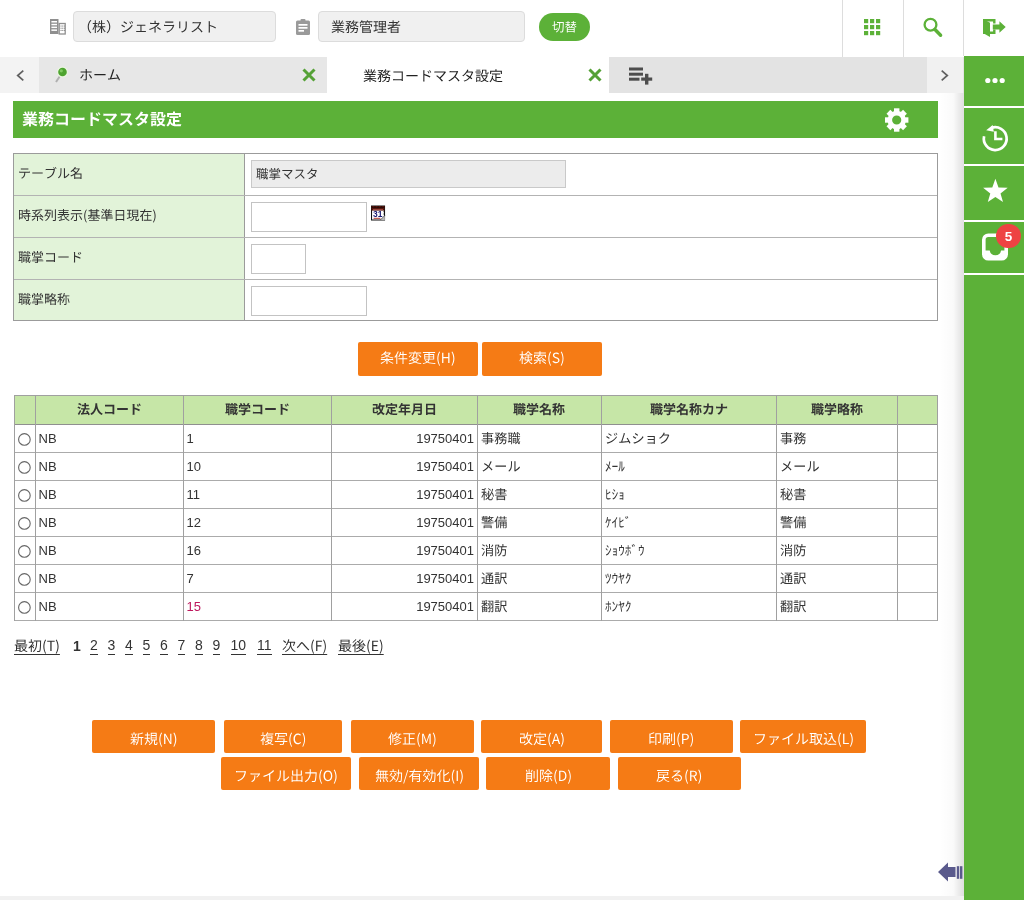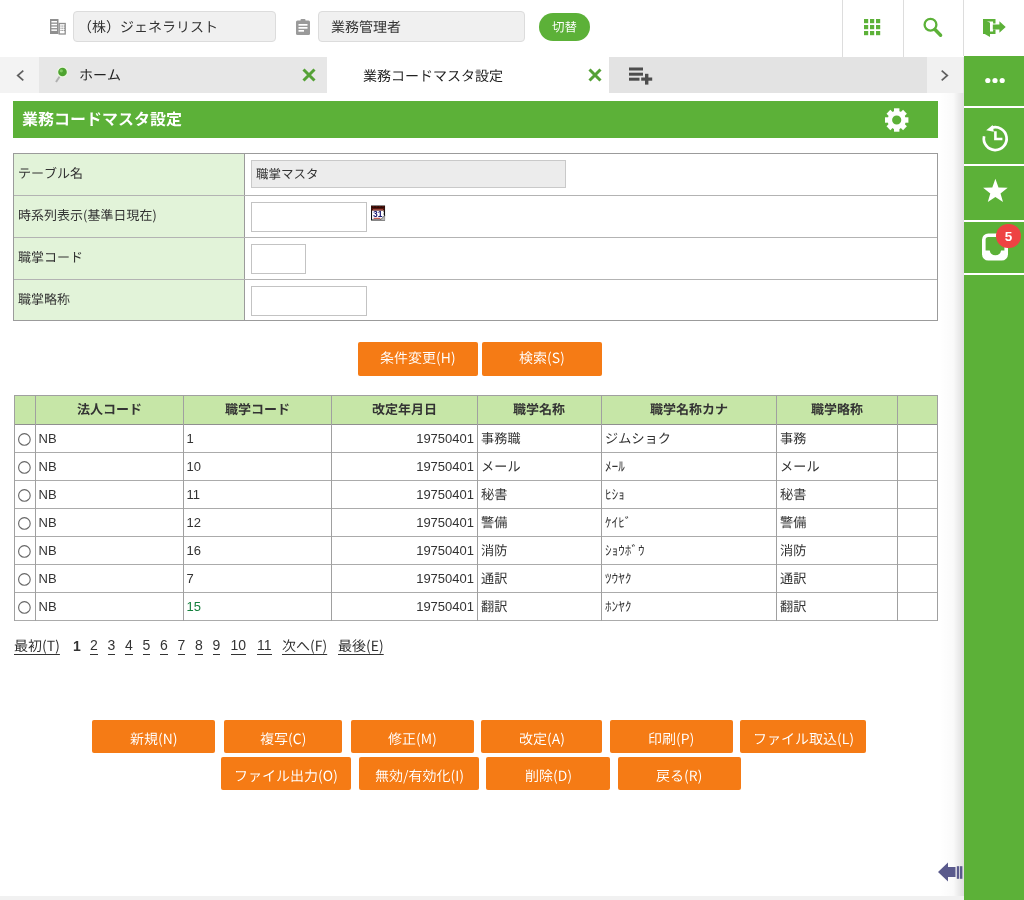--- a/index.html
+++ b/index.html
@@ -288,21 +288,21 @@
 <svg style="position:absolute;left:604.5px;top:570.1px;overflow:visible;" width="27" height="18">
     <path transform="translate(0 13.2)" d="M3.1 -9.6 2.3 -9.3C2.5 -8.6 2.9 -6.7 3 -6L3.7 -6.3C3.6 -7 3.3 -9 3.1 -9.6ZM5.1 -9.1C5 -7.2 4.7 -5.3 4.1 -3.9C3.4 -2.2 2.4 -1 1.4 -0.4L2 0.5C3 -0.2 4.1 -1.5 4.8 -3.3C5.4 -4.8 5.7 -6.3 5.9 -8C5.9 -8.2 6 -8.5 6 -8.7ZM1.2 -8.8 0.4 -8.4C0.6 -7.9 1 -5.8 1.1 -5L1.9 -5.4C1.8 -6.2 1.4 -8.1 1.2 -8.8Z M12.5 -7.8 12 -8.3C11.9 -8.3 11.7 -8.2 11.5 -8.2H10.3V-9.3C10.3 -9.6 10.3 -9.9 10.3 -10.3H9.4C9.5 -9.9 9.5 -9.6 9.5 -9.3V-8.2H8.1C7.9 -8.2 7.6 -8.3 7.4 -8.3C7.5 -8 7.5 -7.6 7.5 -7.3C7.5 -6.8 7.5 -5.5 7.5 -5C7.5 -4.8 7.5 -4.4 7.4 -4.2H8.3C8.3 -4.4 8.3 -4.7 8.3 -5C8.3 -5.4 8.3 -6.7 8.3 -7.2H11.5C11.5 -6.1 11.4 -4.6 11 -3.5C10.7 -2.2 9.9 -1.3 9.2 -0.8C9 -0.7 8.7 -0.6 8.5 -0.5L9.1 0.5C10.4 -0.2 11.4 -1.5 11.9 -3.2C12.2 -4.5 12.3 -6 12.4 -7.1C12.4 -7.4 12.5 -7.6 12.5 -7.8Z M19.4 -8.1 18.8 -8.6C18.8 -8.5 18.7 -8.4 18.5 -8.4C18.3 -8.3 17.1 -7.8 15.9 -7.4L15.7 -9.1C15.6 -9.5 15.6 -9.9 15.6 -10.1L14.6 -9.8C14.7 -9.6 14.8 -9.3 14.8 -8.9L15.1 -7.1L14.2 -6.7C14 -6.7 13.8 -6.6 13.5 -6.6L13.7 -5.5L15.2 -6.1L16 -0.6C16.1 -0.2 16.1 0.2 16.1 0.5L17.1 0.2C17 -0.1 16.9 -0.6 16.9 -0.8L16.1 -6.4L18.4 -7.3C18.1 -6.4 17.6 -5 17.1 -4.1L17.8 -3.5C18.3 -4.6 19.1 -6.7 19.4 -8.1Z M22.7 -10.4C22.7 -10.1 22.6 -9.6 22.5 -9.3C22.2 -8.2 21.6 -6.5 20.6 -5.1L21.3 -4.4C22 -5.4 22.5 -6.4 22.8 -7.4H24.7C24.5 -6.2 24.1 -4.8 23.6 -3.6C23 -2.2 22.1 -1 21.2 -0.3L21.9 0.5C22.9 -0.4 23.7 -1.6 24.3 -3C24.9 -4.4 25.3 -5.9 25.5 -7.3C25.5 -7.5 25.6 -7.8 25.6 -8L25.2 -8.5C25.1 -8.4 24.8 -8.4 24.7 -8.4H23.2L23.4 -9.1C23.4 -9.3 23.5 -9.7 23.6 -10Z" fill="#333333"></path>
   </svg>
 <svg style="position:absolute;left:780px;top:570.1px;overflow:visible;" width="27" height="18">
     <path transform="translate(0 13.2)" d="M0.8 -10.2C1.6 -9.6 2.6 -8.6 3 -8L3.7 -8.6C3.3 -9.3 2.3 -10.2 1.5 -10.8ZM3.4 -5.9H0.6V-5H2.5V-1.5C1.8 -1 1 -0.4 0.4 -0L0.9 1C1.6 0.4 2.3 -0.2 3 -0.8C3.8 0.3 5 0.7 6.7 0.8C8.2 0.9 11 0.8 12.5 0.8C12.6 0.5 12.7 0 12.8 -0.2C11.2 -0.1 8.2 -0.1 6.7 -0.1C5.2 -0.2 4.1 -0.6 3.4 -1.6ZM4.8 -10.5V-9.8H10.3C9.8 -9.4 9.2 -9 8.5 -8.7C7.9 -9 7.2 -9.2 6.7 -9.4L6.1 -8.9C6.9 -8.6 7.8 -8.2 8.6 -7.8H4.8V-0.9H5.7V-3.1H8V-1H8.9V-3.1H11.2V-1.9C11.2 -1.8 11.1 -1.7 10.9 -1.7C10.8 -1.7 10.2 -1.7 9.6 -1.7C9.7 -1.5 9.8 -1.2 9.9 -0.9C10.7 -0.9 11.3 -0.9 11.7 -1.1C12 -1.2 12.1 -1.4 12.1 -1.9V-7.8H10.4C10.2 -7.9 9.8 -8.1 9.4 -8.3C10.4 -8.8 11.4 -9.5 12.1 -10.1L11.5 -10.6L11.3 -10.5ZM11.2 -7V-5.8H8.9V-7ZM5.7 -5.1H8V-3.9H5.7ZM5.7 -5.8V-7H8V-5.8ZM11.2 -5.1V-3.9H8.9V-5.1Z M14.3 -7.1V-6.3H18.2V-7.1ZM14.4 -10.6V-9.8H18.1V-10.6ZM14.3 -5.3V-4.5H18.2V-5.3ZM13.7 -8.9V-8.1H18.6V-8.9ZM14.3 -3.6V0.9H15.2V0.3H18.1L18 0.4C18.2 0.5 18.6 0.9 18.7 1.1C20.1 -0.6 20.4 -3.2 20.5 -5.2H22.2C22.6 -2.5 23.3 -0.6 25.3 1.1C25.5 0.8 25.8 0.4 26 0.2C24.2 -1.2 23.5 -2.8 23.1 -5.2H25.3V-10.5H19.5V-5.7C19.5 -3.9 19.4 -1.6 18.2 0.1V-3.6ZM20.5 -9.6H24.3V-6.2H20.5ZM15.2 -2.7H17.3V-0.5H15.2Z" fill="#333333"></path>
   </svg>
 <svg style="position:absolute;left:18px;top:600.8px" width="14" height="14">
     <circle cx="6.4" cy="6.4" r="5.8" fill="#fff" stroke="#666" stroke-width="1.1"></circle>
   </svg>
 <span style="position:absolute;left:38.5px;top:599.0px;font-size:13px;color:#333333;white-space:pre;">NB</span>
-<span style="position:absolute;left:186.5px;top:599.0px;font-size:13px;color:#15803d;white-space:pre;">15</span>
+<span style="position:absolute;left:186.5px;top:599.0px;font-size:13px;color:#be185d;white-space:pre;">15</span>
 <span style="position:absolute;left:0px;top:599.0px;font-size:13px;color:#333333;white-space:pre;right:550px;left:auto;">19750401</span>
 <svg style="position:absolute;left:481px;top:598.1px;overflow:visible;" width="27" height="18">
     <path transform="translate(0 13.2)" d="M6.7 -8.1C7.1 -7.3 7.5 -6.2 7.6 -5.5L8.3 -5.7C8.2 -6.4 7.8 -7.5 7.4 -8.3ZM9.7 -8.2C10 -7.3 10.4 -6.2 10.5 -5.6L11.3 -5.8C11.1 -6.4 10.7 -7.5 10.3 -8.3ZM5.3 -9.7C5.1 -9.2 4.8 -8.4 4.6 -7.9H4.1V-9.9C5 -10 5.7 -10.2 6.3 -10.3L5.8 -11C4.6 -10.7 2.5 -10.5 0.7 -10.4C0.8 -10.2 0.9 -9.9 1 -9.7C1.7 -9.7 2.5 -9.8 3.3 -9.8V-7.9H0.6V-7.1H2.9C2.3 -6.3 1.3 -5.3 0.5 -4.8C0.6 -4.6 0.8 -4.2 0.9 -4L1.1 -4.1V1H1.9V0.3H5.4V0.9H6.2V-4.2H1.2C2 -4.8 2.7 -5.6 3.3 -6.4V-4.5H4.1V-6.4C4.8 -5.9 5.7 -5.1 6.1 -4.7L6.6 -5.5C6.2 -5.8 4.9 -6.7 4.3 -7.1H6.4V-7.9H5.3C5.6 -8.4 5.8 -8.9 6.1 -9.5ZM1.3 -9.4C1.5 -8.9 1.7 -8.3 1.8 -7.9L2.5 -8.1C2.4 -8.5 2.2 -9.1 2 -9.5ZM3.3 -1.6V-0.5H1.9V-1.6ZM4.1 -1.6H5.4V-0.5H4.1ZM3.3 -2.4H1.9V-3.4H3.3ZM4.1 -2.4V-3.4H5.4V-2.4ZM6.5 -2.6 7 -1.9C7.5 -2.5 8 -3.1 8.5 -3.7V-0.1C8.5 0.1 8.5 0.1 8.3 0.1C8.2 0.1 7.7 0.1 7.2 0.1C7.3 0.4 7.4 0.8 7.5 1C8.2 1 8.7 1 9 0.8C9.3 0.7 9.4 0.4 9.4 -0.1V-10.5H6.8V-9.6H8.5V-4.8C7.8 -3.9 7 -3.1 6.5 -2.6ZM9.5 -2.8 10 -2.1C10.5 -2.6 11 -3.1 11.4 -3.7V-0.1C11.4 0.1 11.4 0.1 11.2 0.1C11.1 0.1 10.6 0.1 10.1 0.1C10.2 0.4 10.3 0.8 10.4 1C11.1 1 11.6 1 11.9 0.8C12.2 0.7 12.3 0.4 12.3 -0.1V-10.5H9.7V-9.6H11.4V-4.8C10.7 -4 10 -3.2 9.5 -2.8Z M14.3 -7.1V-6.3H18.2V-7.1ZM14.4 -10.6V-9.8H18.1V-10.6ZM14.3 -5.3V-4.5H18.2V-5.3ZM13.7 -8.9V-8.1H18.6V-8.9ZM14.3 -3.6V0.9H15.2V0.3H18.1L18 0.4C18.2 0.5 18.6 0.9 18.7 1.1C20.1 -0.6 20.4 -3.2 20.5 -5.2H22.2C22.6 -2.5 23.3 -0.6 25.3 1.1C25.5 0.8 25.8 0.4 26 0.2C24.2 -1.2 23.5 -2.8 23.1 -5.2H25.3V-10.5H19.5V-5.7C19.5 -3.9 19.4 -1.6 18.2 0.1V-3.6ZM20.5 -9.6H24.3V-6.2H20.5ZM15.2 -2.7H17.3V-0.5H15.2Z" fill="#333333"></path>
   </svg>
 <svg style="position:absolute;left:604.5px;top:598.1px;overflow:visible;" width="27" height="18">
     <path transform="translate(0 13.2)" d="M1.6 -5.2C1.3 -4.1 0.8 -2.7 0.4 -1.9L1 -1.3C1.4 -2 1.9 -3.6 2.2 -4.7ZM4.5 -4.7C4.9 -3.8 5.3 -2.4 5.6 -1.3L6.2 -1.9C6 -2.8 5.5 -4.3 5.1 -5.2ZM0.7 -7.8V-6.7C0.9 -6.7 1.1 -6.7 1.3 -6.7H3V-1.1C3 -0.8 2.9 -0.6 2.7 -0.6C2.5 -0.6 2.3 -0.7 2 -0.8L2 0.3C2.3 0.3 2.7 0.4 3.1 0.4C3.5 0.4 3.7 0 3.7 -0.7V-6.7H5.3C5.5 -6.7 5.7 -6.7 5.9 -6.7V-7.8C5.7 -7.7 5.5 -7.7 5.3 -7.7H3.7V-9.1C3.7 -9.4 3.8 -9.8 3.8 -10H2.9C2.9 -9.8 3 -9.4 3 -9.1V-7.7H1.3C1.1 -7.7 0.9 -7.7 0.7 -7.8Z M8 -9.6 7.5 -8.8C8 -8.2 8.9 -6.8 9.3 -6.1L9.8 -6.9C9.4 -7.6 8.5 -9 8 -9.6ZM7.4 -0.9 7.8 0.2C8.9 -0.3 9.8 -1 10.4 -1.9C11.4 -3.1 12.2 -4.9 12.6 -6.6L11.9 -7.7C11.6 -6.1 10.9 -4.1 9.9 -2.8C9.3 -2 8.5 -1.3 7.4 -0.9Z M19.4 -8.1 18.8 -8.6C18.8 -8.5 18.7 -8.4 18.5 -8.4C18.3 -8.3 17.1 -7.8 15.9 -7.4L15.7 -9.1C15.6 -9.5 15.6 -9.9 15.6 -10.1L14.6 -9.8C14.7 -9.6 14.8 -9.3 14.8 -8.9L15.1 -7.1L14.2 -6.7C14 -6.7 13.8 -6.6 13.5 -6.6L13.7 -5.5L15.2 -6.1L16 -0.6C16.1 -0.2 16.1 0.2 16.1 0.5L17.1 0.2C17 -0.1 16.9 -0.6 16.9 -0.8L16.1 -6.4L18.4 -7.3C18.1 -6.4 17.6 -5 17.1 -4.1L17.8 -3.5C18.3 -4.6 19.1 -6.7 19.4 -8.1Z M22.7 -10.4C22.7 -10.1 22.6 -9.6 22.5 -9.3C22.2 -8.2 21.6 -6.5 20.6 -5.1L21.3 -4.4C22 -5.4 22.5 -6.4 22.8 -7.4H24.7C24.5 -6.2 24.1 -4.8 23.6 -3.6C23 -2.2 22.1 -1 21.2 -0.3L21.9 0.5C22.9 -0.4 23.7 -1.6 24.3 -3C24.9 -4.4 25.3 -5.9 25.5 -7.3C25.5 -7.5 25.6 -7.8 25.6 -8L25.2 -8.5C25.1 -8.4 24.8 -8.4 24.7 -8.4H23.2L23.4 -9.1C23.4 -9.3 23.5 -9.7 23.6 -10Z" fill="#333333"></path>
   </svg>
 <svg style="position:absolute;left:780px;top:598.1px;overflow:visible;" width="27" height="18">
     <path transform="translate(0 13.2)" d="M6.7 -8.1C7.1 -7.3 7.5 -6.2 7.6 -5.5L8.3 -5.7C8.2 -6.4 7.8 -7.5 7.4 -8.3ZM9.7 -8.2C10 -7.3 10.4 -6.2 10.5 -5.6L11.3 -5.8C11.1 -6.4 10.7 -7.5 10.3 -8.3ZM5.3 -9.7C5.1 -9.2 4.8 -8.4 4.6 -7.9H4.1V-9.9C5 -10 5.7 -10.2 6.3 -10.3L5.8 -11C4.6 -10.7 2.5 -10.5 0.7 -10.4C0.8 -10.2 0.9 -9.9 1 -9.7C1.7 -9.7 2.5 -9.8 3.3 -9.8V-7.9H0.6V-7.1H2.9C2.3 -6.3 1.3 -5.3 0.5 -4.8C0.6 -4.6 0.8 -4.2 0.9 -4L1.1 -4.1V1H1.9V0.3H5.4V0.9H6.2V-4.2H1.2C2 -4.8 2.7 -5.6 3.3 -6.4V-4.5H4.1V-6.4C4.8 -5.9 5.7 -5.1 6.1 -4.7L6.6 -5.5C6.2 -5.8 4.9 -6.7 4.3 -7.1H6.4V-7.9H5.3C5.6 -8.4 5.8 -8.9 6.1 -9.5ZM1.3 -9.4C1.5 -8.9 1.7 -8.3 1.8 -7.9L2.5 -8.1C2.4 -8.5 2.2 -9.1 2 -9.5ZM3.3 -1.6V-0.5H1.9V-1.6ZM4.1 -1.6H5.4V-0.5H4.1ZM3.3 -2.4H1.9V-3.4H3.3ZM4.1 -2.4V-3.4H5.4V-2.4ZM6.5 -2.6 7 -1.9C7.5 -2.5 8 -3.1 8.5 -3.7V-0.1C8.5 0.1 8.5 0.1 8.3 0.1C8.2 0.1 7.7 0.1 7.2 0.1C7.3 0.4 7.4 0.8 7.5 1C8.2 1 8.7 1 9 0.8C9.3 0.7 9.4 0.4 9.4 -0.1V-10.5H6.8V-9.6H8.5V-4.8C7.8 -3.9 7 -3.1 6.5 -2.6ZM9.5 -2.8 10 -2.1C10.5 -2.6 11 -3.1 11.4 -3.7V-0.1C11.4 0.1 11.4 0.1 11.2 0.1C11.1 0.1 10.6 0.1 10.1 0.1C10.2 0.4 10.3 0.8 10.4 1C11.1 1 11.6 1 11.9 0.8C12.2 0.7 12.3 0.4 12.3 -0.1V-10.5H9.7V-9.6H11.4V-4.8C10.7 -4 10 -3.2 9.5 -2.8Z M14.3 -7.1V-6.3H18.2V-7.1ZM14.4 -10.6V-9.8H18.1V-10.6ZM14.3 -5.3V-4.5H18.2V-5.3ZM13.7 -8.9V-8.1H18.6V-8.9ZM14.3 -3.6V0.9H15.2V0.3H18.1L18 0.4C18.2 0.5 18.6 0.9 18.7 1.1C20.1 -0.6 20.4 -3.2 20.5 -5.2H22.2C22.6 -2.5 23.3 -0.6 25.3 1.1C25.5 0.8 25.8 0.4 26 0.2C24.2 -1.2 23.5 -2.8 23.1 -5.2H25.3V-10.5H19.5V-5.7C19.5 -3.9 19.4 -1.6 18.2 0.1V-3.6ZM20.5 -9.6H24.3V-6.2H20.5ZM15.2 -2.7H17.3V-0.5H15.2Z" fill="#333333"></path>
   </svg>

